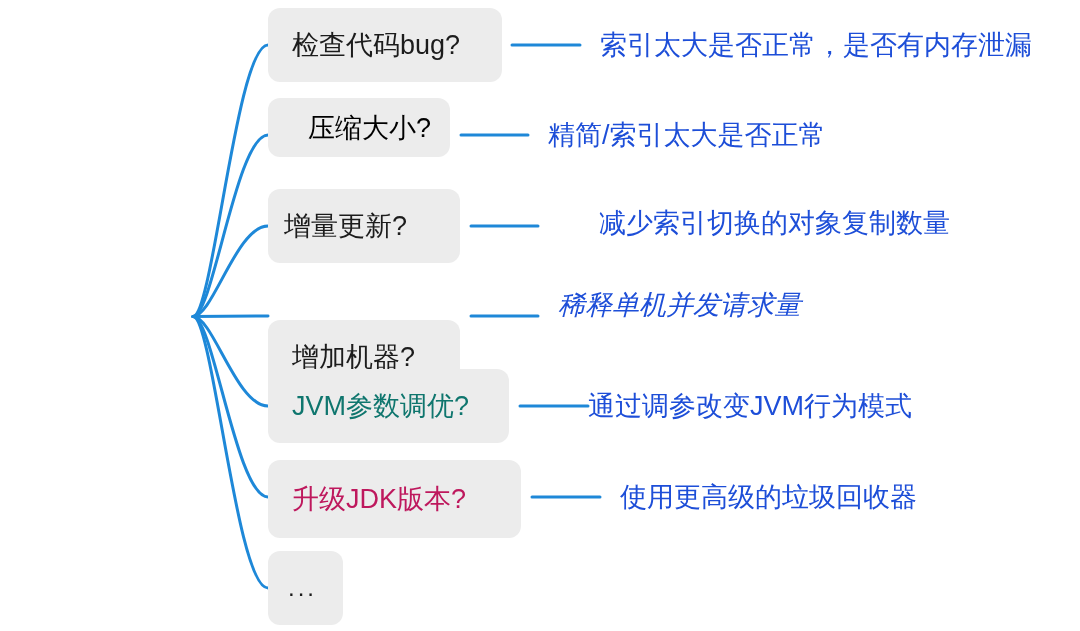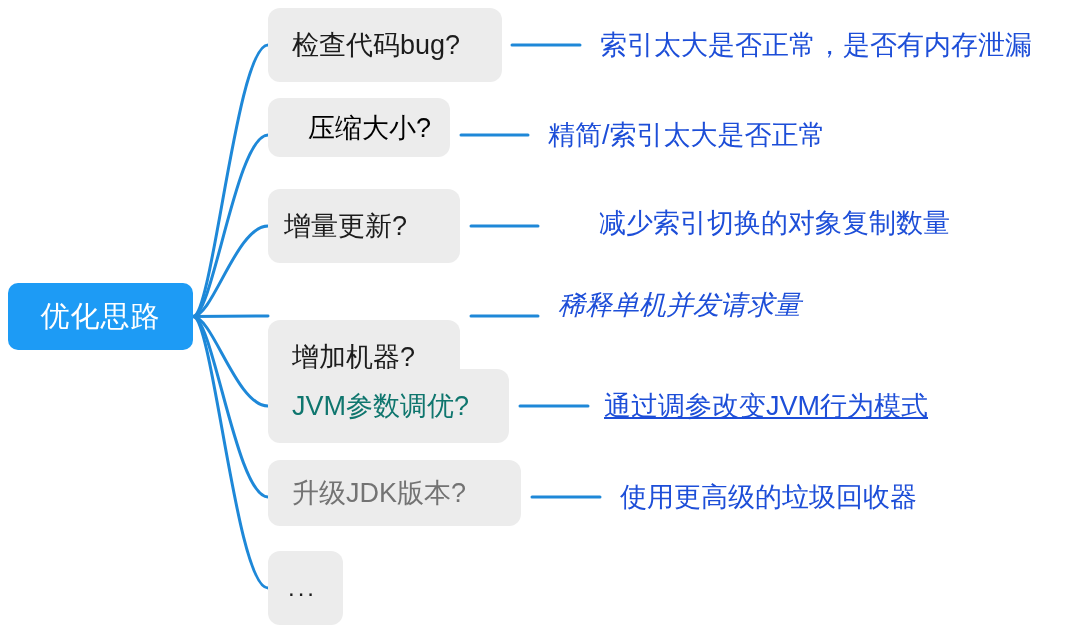--- a/index.html
+++ b/index.html
@@ -81,23 +81,20 @@
       <line x1="471" y1="226" x2="538" y2="226" stroke="#1e88d8" stroke-width="3" stroke-linecap="round"></line>
       <path d="M 193 316.5 C 213 316.5, 236.5 316, 268 316" fill="none" stroke="#1e88d8" stroke-width="3" stroke-linecap="round"></path>
       <line x1="471" y1="316" x2="538" y2="316" stroke="#1e88d8" stroke-width="3" stroke-linecap="round"></line>
       <path d="M 193 316.5 C 213 316.5, 236.5 406, 268 406" fill="none" stroke="#1e88d8" stroke-width="3" stroke-linecap="round"></path>
       <line x1="520" y1="406" x2="588" y2="406" stroke="#1e88d8" stroke-width="3" stroke-linecap="round"></line>
       <path d="M 193 316.5 C 213 316.5, 236.5 497, 268 497" fill="none" stroke="#1e88d8" stroke-width="3" stroke-linecap="round"></path>
       <line x1="532" y1="497" x2="600" y2="497" stroke="#1e88d8" stroke-width="3" stroke-linecap="round"></line>
       <path d="M 193 316.5 C 213 316.5, 236.5 588, 268 588" fill="none" stroke="#1e88d8" stroke-width="3" stroke-linecap="round"></path>
     </svg>
 
-  <div class="root-node" style="left: 8px; top: 283px; width: 185px; height: 67px; background: rgb(29, 155, 245); color: rgb(255, 255, 255);">
-    <span>优化思路</span>
-  </div>
 
   <div id="branch-container">
       <div class="branch-node" style="left: 268px; top: 8px; width: 234px; height: 74px; background: rgb(236, 236, 236); color: rgb(28, 28, 28);">
         <span>检查代码bug?</span>
       </div>
       <div class="leaf-text" style="left: 600px; top: 27px;">索引太大是否正常，是否有内存泄漏</div>
       <div class="branch-node" style="left: 268px; top: 98px; width: 182px; height: 59px; background: rgb(236, 236, 236); color: #000000; padding-left: 40px;">
         <span>压缩大小?</span>
       </div>
       <div class="leaf-text" style="left: 548px; top: 117px;">精简/索引太大是否正常</div>
@@ -105,22 +102,22 @@
         <span>增量更新?</span>
       </div>
       <div class="leaf-text" style="left: 558px; top: 205px; margin-left: 41px;">减少索引切换的对象复制数量</div>
       <div class="branch-node" style="left: 268px; top: 279px; width: 192px; height: 74px; background: rgb(236, 236, 236); color: rgb(28, 28, 28); margin-top: 41px;">
         <span>增加机器?</span>
       </div>
       <div class="leaf-text" style="left: 558px; top: 287px; font-style: italic;">稀释单机并发请求量</div>
       <div class="branch-node" style="left: 268px; top: 369px; width: 241px; height: 74px; background: rgb(236, 236, 236); color: #0f766e;">
         <span>JVM参数调优?</span>
       </div>
-      <div class="leaf-text" style="left: 604px; top: 388px; text-decoration: underline;">通过调参改变JVM行为模式</div>
-      <div class="branch-node" style="left: 268px; top: 460px; width: 253px; height: 66px; background: rgb(236, 236, 236); color: #737373;">
+      <div class="leaf-text" style="left: 588px; top: 388px;">通过调参改变JVM行为模式</div>
+      <div class="branch-node" style="left: 268px; top: 460px; width: 253px; height: 78px; background: rgb(236, 236, 236); color: #be185d;">
         <span>升级JDK版本?</span>
       </div>
       <div class="leaf-text" style="left: 620px; top: 479px;">使用更高级的垃圾回收器</div>
       <div class="branch-node ellipsis" style="left: 268px; top: 551px; width: 75px; height: 74px; background: rgb(236, 236, 236); color: rgb(28, 28, 28);">
         <span>...</span>
       </div>
     </div>
 
 </div>
 

